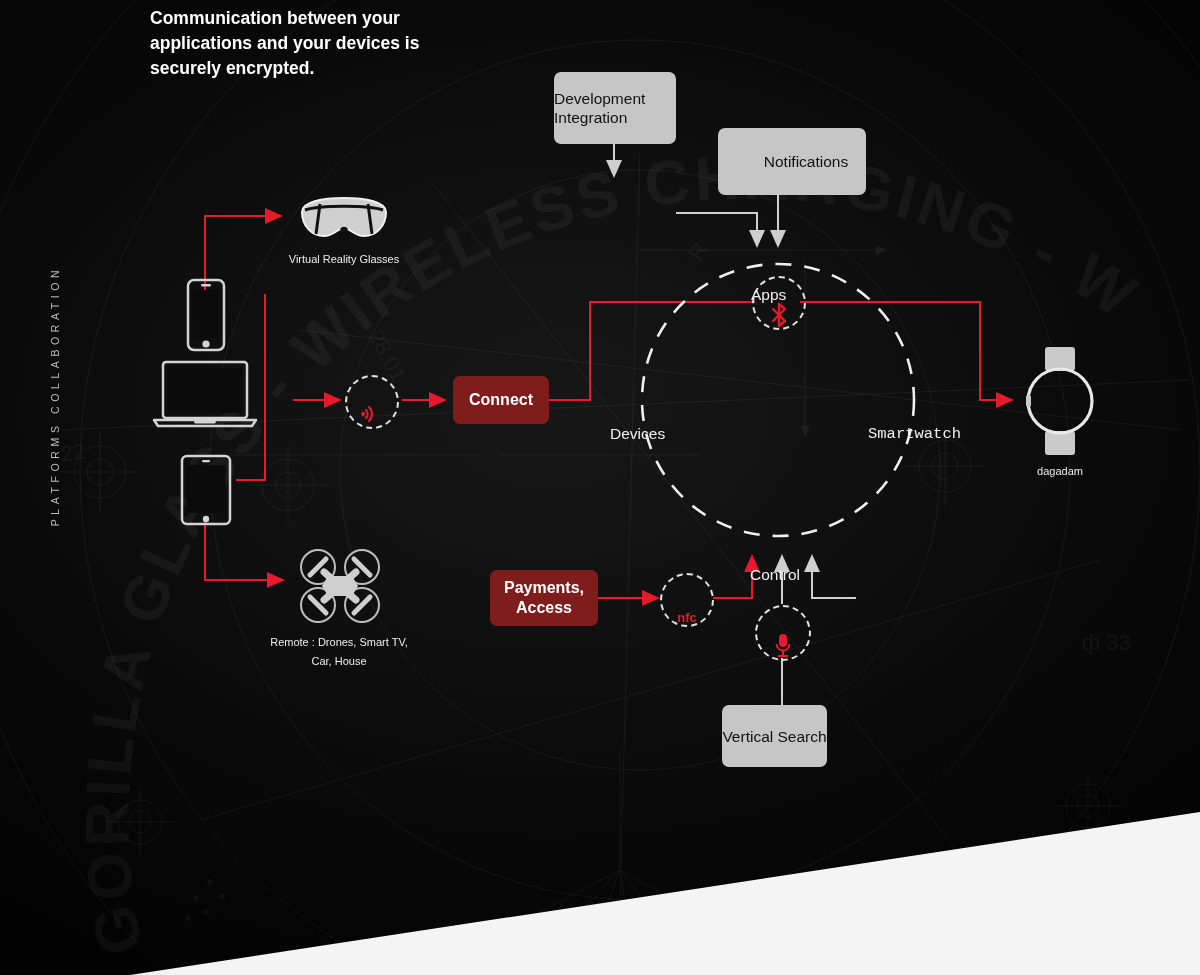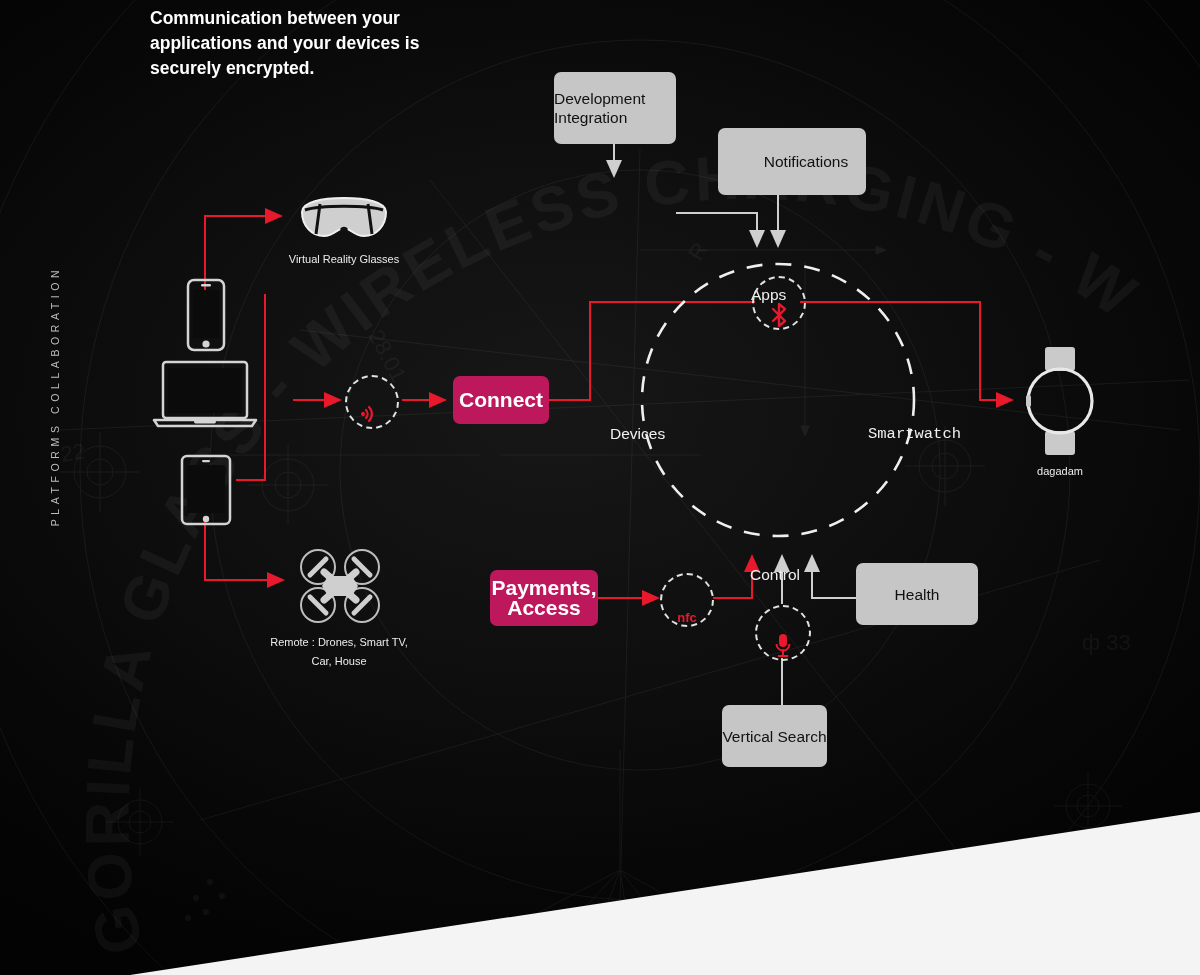--- a/index.html
+++ b/index.html
@@ -3,21 +3,21 @@
 <meta charset="utf-8">
 <style>
   html,body{margin:0;padding:0;background:#fff;}
   body{font-family:"Liberation Sans",sans-serif;}
   #stage{position:relative;width:1200px;height:975px;overflow:hidden;background:#f4f4f4;}
   #dark{position:absolute;inset:0;background:radial-gradient(ellipse 900px 620px at 46% 42%, #171717 0%, #0e0e0e 45%, #070707 75%, #030303 100%);
         clip-path:polygon(0 0,1200px 0,1200px 812px,130px 975px,0 975px);}
   .bgsvg{position:absolute;inset:0;pointer-events:none;}
   .gbox{position:absolute;background:#c6c6c6;border-radius:7px;color:#111;font-size:15.5px;line-height:19px;
         display:flex;align-items:center;justify-content:center;}
-  .rbox{position:absolute;background:#be185d;border-radius:7px;color:#fff;font-size:21px;line-height:20px;font-weight:bold;
+  .rbox{position:absolute;background:#7f1d1d;border-radius:7px;color:#fff;font-size:16px;line-height:20px;font-weight:bold;
         display:flex;align-items:center;justify-content:center;text-align:center;}
   .dcirc{position:absolute;border-radius:50%;border:2px dashed #e2e2e2;display:flex;align-items:flex-end;justify-content:center;}
   .hubcirc{position:absolute;border-radius:50%;border:2.5px solid #e8192c;display:flex;align-items:center;justify-content:center;
            color:#e8192c;font-size:26px;font-weight:bold;letter-spacing:.5px;}
   .ring-label{position:absolute;color:#efefef;font-size:15.5px;margin-top:38px;}
   #intro{position:absolute;left:150px;top:6px;width:300px;color:#fff;font-size:17.5px;line-height:25px;font-weight:bold;}
   #sidelabel{position:absolute;left:-95px;top:390px;width:300px;transform:rotate(-90deg);color:#bdbdbd;
              font-size:10.5px;letter-spacing:4.6px;text-align:center;}
   .devlabel{position:absolute;color:#ececec;font-size:11px;line-height:19px;text-align:center;}
   .nfctxt{color:#e8192c;font-size:13px;font-weight:bold;}
@@ -134,21 +134,20 @@
     </g>
   </svg>
 
   <div id="intro">Communication between your applications and your devices is securely encrypted.</div>
 
   <div id="sidelabel">PLATFORMS COLLABORATION</div>
 
   <div class="gbox" style="left:554px;top:72px;width:122px;height:72px;">Development Integration</div>
   <div class="gbox" style="left:718px;top:128px;width:120px;height:67px;padding-left:28px;">Notifications</div>
 
-  <div class="gbox" style="left:856px;top:563px;width:122px;height:62px;">Health</div>
   <div class="gbox" style="left:722px;top:705px;width:105px;height:62px;">Vertical Search</div>
 
   <div class="rbox" style="left:453px;top:376px;width:96px;height:48px;">Connect</div>
   <div class="rbox" style="left:490px;top:570px;width:108px;height:56px;">Payments, Access</div>
 
   <svg class="bgsvg" width="1200" height="975" viewBox="0 0 1200 975">
     <circle cx="778" cy="400" r="136" fill="none" stroke="#efefef" stroke-width="2.6" stroke-dasharray="16 13"></circle>
   </svg>
   <div class="ring-label" style="left:751px;top:248px;">Apps</div>
   <div class="ring-label" style="left:610px;top:387px;">Devices</div>

